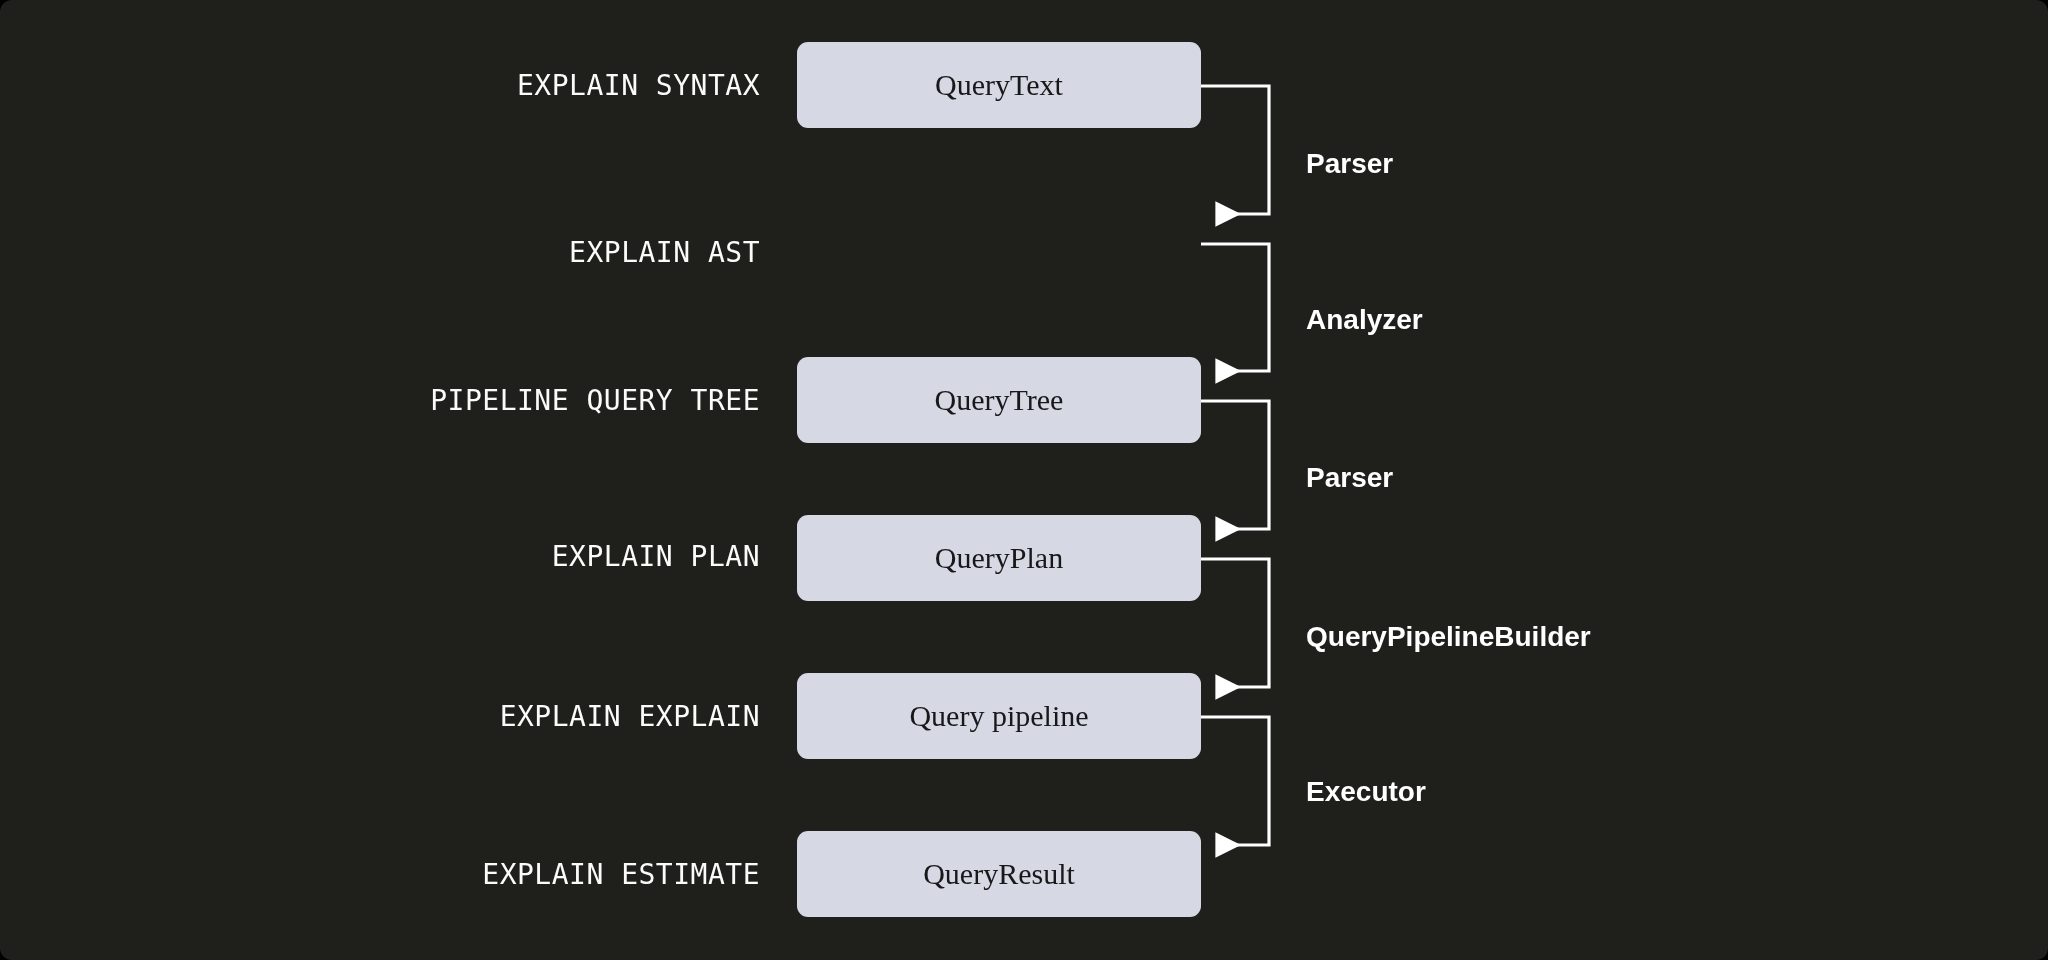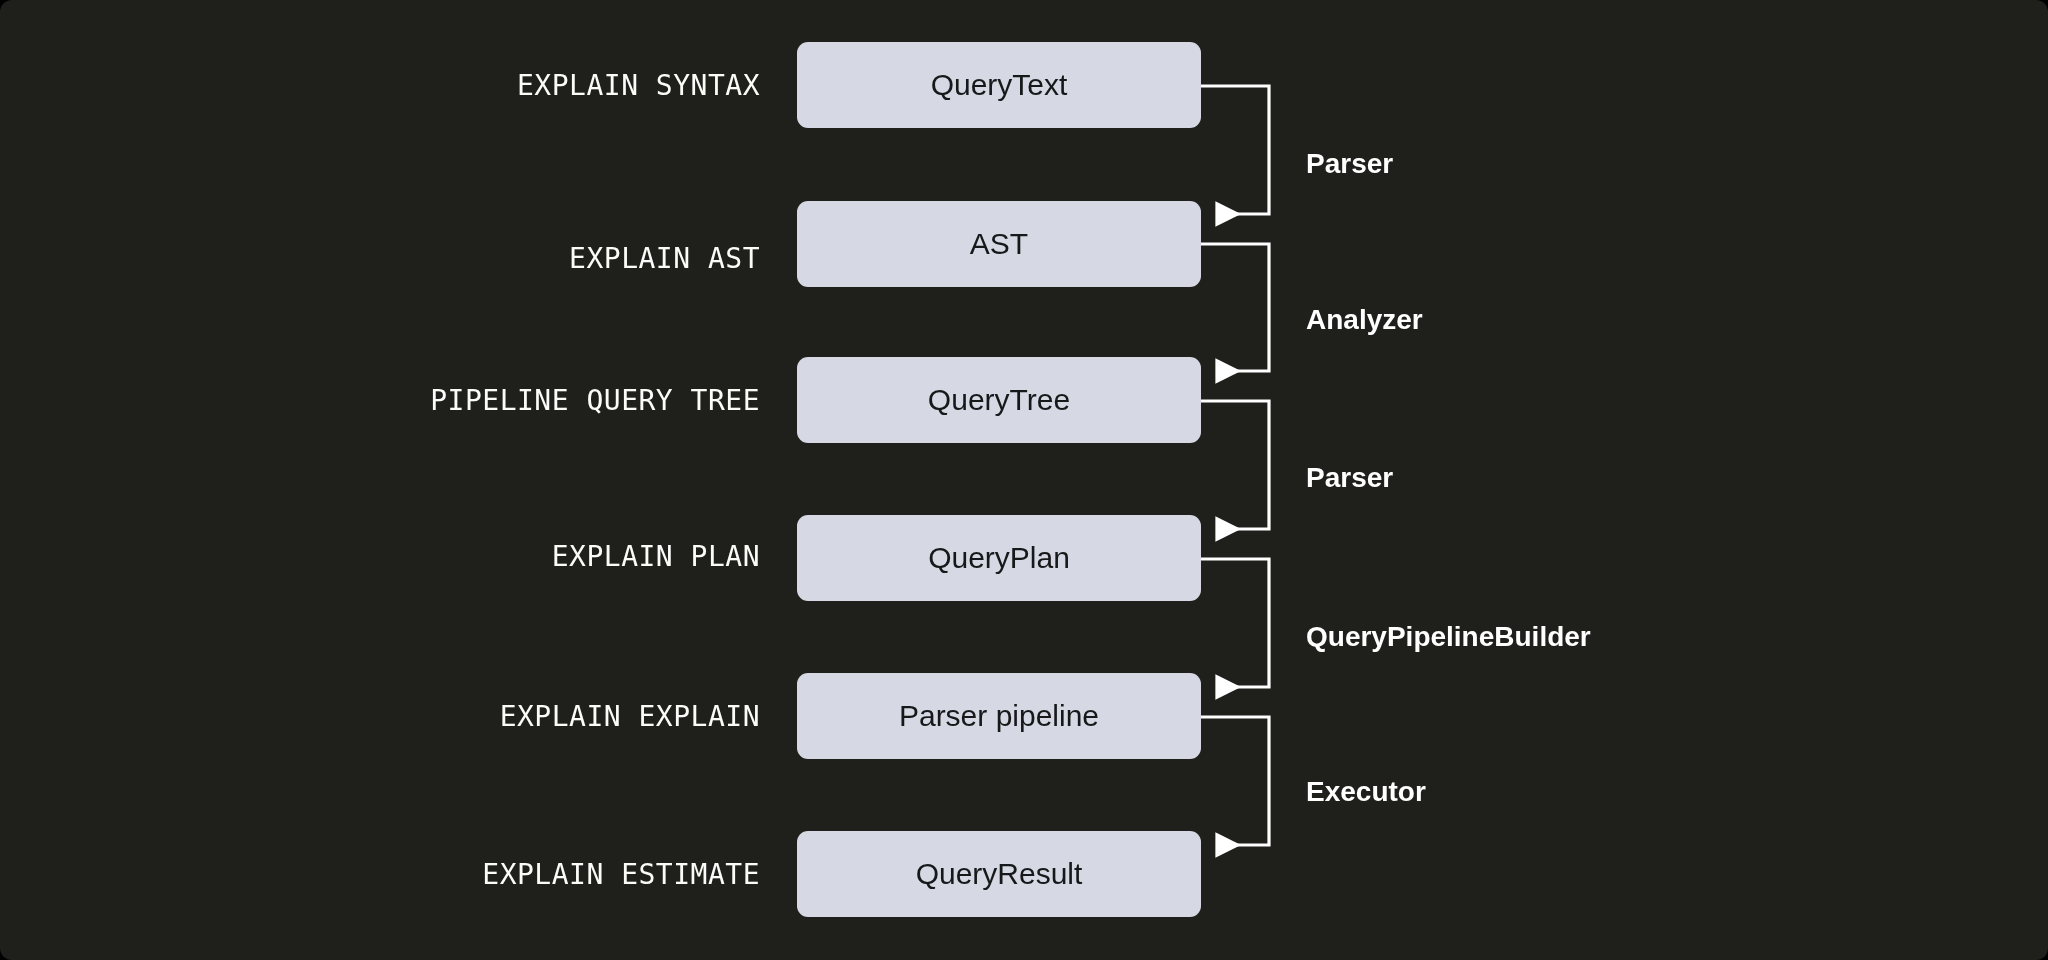--- a/index.html
+++ b/index.html
@@ -47,21 +47,21 @@
     height: 86px;
     background: #d6d9e3;
     border-radius: 11px;
     display: flex;
     align-items: center;
     justify-content: center;
     transform: translateY(-50%);
     box-sizing: border-box;
   }
   .node-box-label {
-    font-family: Liberation Sans, sans-serif;
+    font-family: Liberation Serif, serif;
     font-size: 30px;
     color: #17181a;
     line-height: 1;
   }
   .component-label {
     position: absolute;
     left: 1306px;
     font-family: "Liberation Sans", sans-serif;
     font-size: 28px;
     font-weight: bold;
@@ -88,38 +88,35 @@
       <path d="M 1201 559 L 1269 559 L 1269 687 L 1217 687" marker-end="url(#arrowhead)"></path>
       <path d="M 1201 717 L 1269 717 L 1269 845 L 1217 845" marker-end="url(#arrowhead)"></path>
     </g>
   </svg>
 
   <div class="stage-label" style="top:85px">EXPLAIN SYNTAX</div>
   <div class="node-box" style="top:85px">
     <span class="node-box-label">QueryText</span>
   </div>
 
-  <div class="stage-label" style="top:258px">EXPLAIN AST</div>
-  <div class="node-box" style="top:244px">
-    <span class="node-box-label">AST</span>
-  </div>
+  <div class="stage-label" style="top:252px">EXPLAIN AST</div>
 
   <div class="stage-label" style="top:400px">PIPELINE QUERY TREE</div>
   <div class="node-box" style="top:400px">
     <span class="node-box-label">QueryTree</span>
   </div>
 
   <div class="stage-label" style="top:556px">EXPLAIN PLAN</div>
   <div class="node-box" style="top:558px">
     <span class="node-box-label">QueryPlan</span>
   </div>
 
   <div class="stage-label" style="top:716px">EXPLAIN EXPLAIN</div>
   <div class="node-box" style="top:716px">
-    <span class="node-box-label">Parser pipeline</span>
+    <span class="node-box-label">Query pipeline</span>
   </div>
 
   <div class="stage-label" style="top:874px">EXPLAIN ESTIMATE</div>
   <div class="node-box" style="top:874px">
     <span class="node-box-label">QueryResult</span>
   </div>
 
   <div class="component-label" style="top:164px">Parser</div>
   <div class="component-label" style="top:320px">Analyzer</div>
   <div class="component-label" style="top:478px">Parser</div>

